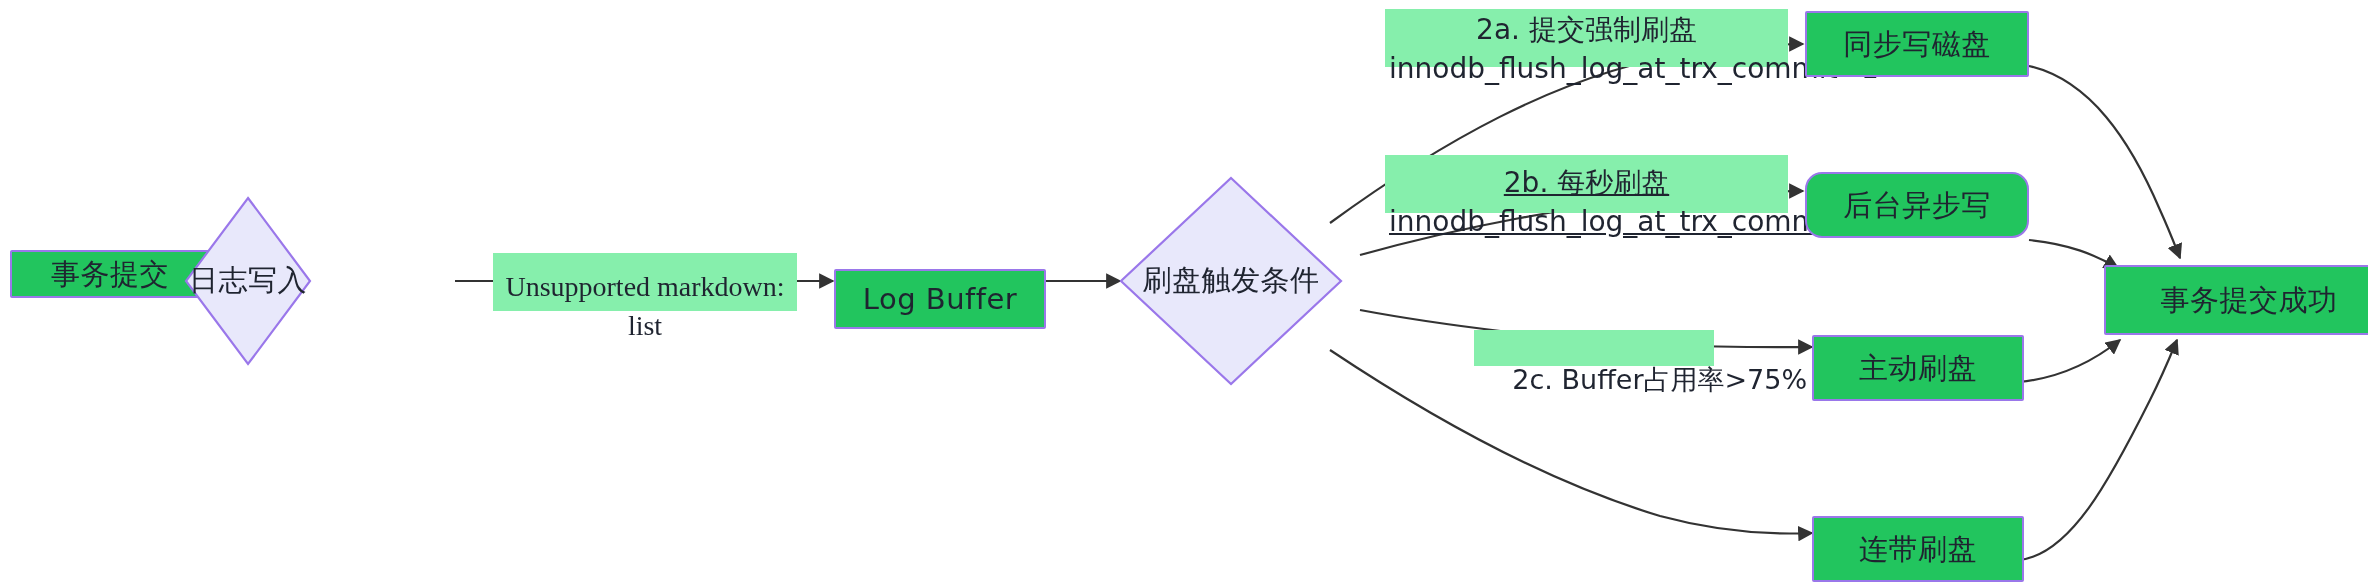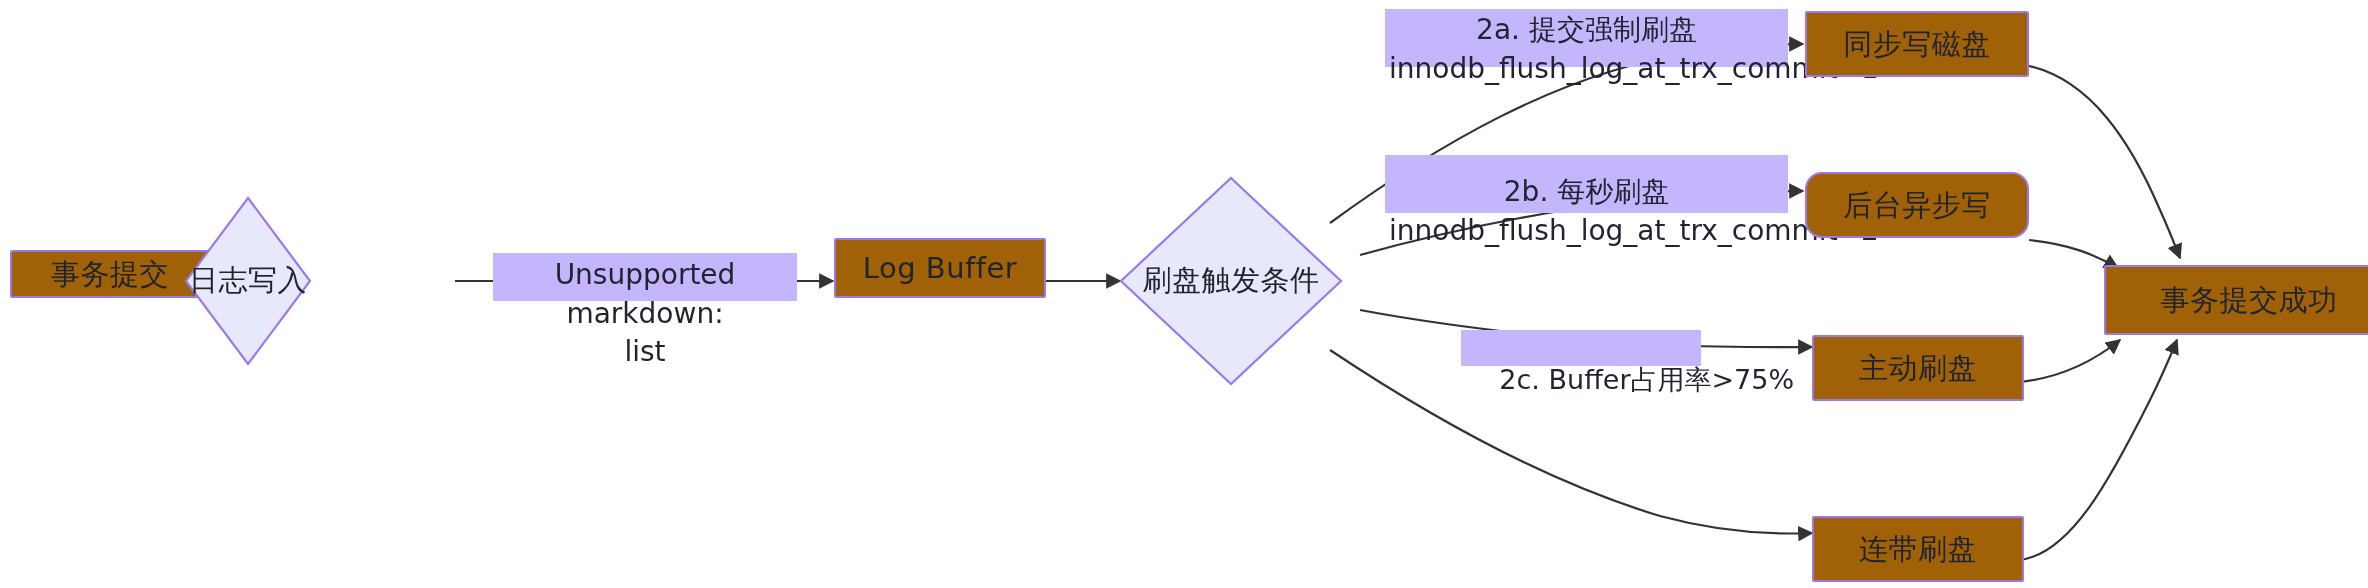--- a/index.html
+++ b/index.html
@@ -29,21 +29,21 @@
     display: flex;
     align-items: center;
     justify-content: center;
     color: #1f2430;
     font-size: 29px;
     line-height: 1.2;
     letter-spacing: 0.5px;
     white-space: nowrap;
   }
   .node-rect {
-    background: #a16207;
+    background: #22c55e;
     border: 2px solid #9a77ea;
     border-radius: 2px;
   }
   .node-diamond-wrap {
     position: absolute;
     display: flex;
     align-items: center;
     justify-content: center;
   }
   .node-diamond-shape {
@@ -54,36 +54,37 @@
   .node-diamond-label {
     position: relative;
     z-index: 2;
     color: #1f2430;
     font-size: 29px;
     white-space: nowrap;
     letter-spacing: 0.5px;
   }
   .edge-label {
     position: absolute;
-    background: #c4b5fd;
+    background: #86efac;
     color: #1f2430;
     font-size: 28px;
     line-height: 1.38;
     text-align: center;
     white-space: pre;
     padding: 2px 4px;
     box-sizing: border-box;
   }
   .edge-label.two-line {
     white-space: normal;
   }
   .edge-label .l1 { display: block; }
   .edge-label .l2 { display: block; }
   .edge-label-small {
     font-size: 27px;
+    margin-left: 13px;
   }
 </style>
 </head>
 <body>
 
 <div id="stage">
 
   <svg id="edge-layer" viewBox="0 0 2368 588" xmlns="http://www.w3.org/2000/svg">
     <defs>
       <marker id="arrow" viewBox="0 0 10 10" refX="9" refY="5" markerWidth="7" markerHeight="7" orient="auto-start-reverse">
@@ -120,42 +121,42 @@
     <span>事务提交</span>
   </div>
 
   <div class="node-diamond-wrap" style="left:178px; top:196px; width:128px; height:170px;margin-left:6px;">
     <svg class="node-diamond-shape" viewBox="0 0 128 170" preserveAspectRatio="none">
       <polygon points="64,2 126,85 64,168 2,85" fill="#e8e8fb" stroke="#9a77ea" stroke-width="2.2"></polygon>
     </svg>
     <span class="node-diamond-label">日志写入</span>
   </div>
 
-  <div class="edge-label two-line" style="left:493px; top:253px; width:304px; height:48px; padding-top:3px;">
+  <div class="edge-label two-line" style="left:493px; top:253px; width:304px; height:58px; padding-top:15px;font-family:Liberation Serif, serif;">
     <span class="l1">Unsupported markdown:</span>
     <span class="l2">list</span>
   </div>
 
-  <div class="node node-rect" style="left:834px; top:238px; width:212px; height:60px;">
+  <div class="node node-rect" style="left:834px; top:269px; width:212px; height:60px;">
     <span>Log Buffer</span>
   </div>
 
   <div class="node-diamond-wrap" style="left:1119px; top:176px; width:224px; height:210px;">
     <svg class="node-diamond-shape" viewBox="0 0 224 210" preserveAspectRatio="none">
       <polygon points="112,2 222,105 112,208 2,105" fill="#e8e8fb" stroke="#9a77ea" stroke-width="2.2"></polygon>
     </svg>
     <span class="node-diamond-label">刷盘触发条件</span>
   </div>
 
   <div class="edge-label two-line" style="left:1385px; top:9px; width:403px; height:58px; padding-top:2px;">
     <span class="l1">2a. 提交强制刷盘</span>
     <span class="l2">innodb_flush_log_at_trx_commit=1</span>
   </div>
 
-  <div class="edge-label two-line" style="left:1385px; top:155px; width:403px; height:58px; padding-top:18px;">
+  <div class="edge-label two-line" style="left:1385px; top:155px; width:403px; height:58px; padding-top:9px;text-decoration:underline;">
     <span class="l1">2b. 每秒刷盘</span>
     <span class="l2">innodb_flush_log_at_trx_commit=2</span>
   </div>
 
   <div class="edge-label edge-label-small" style="left:1461px; top:330px; width:240px; height:36px; line-height:32px;">
     <span>2c. Buffer占用率&gt;75%</span>
   </div>
 
 
   <div class="node node-rect" style="left:1805px; top:11px; width:224px; height:66px;">

